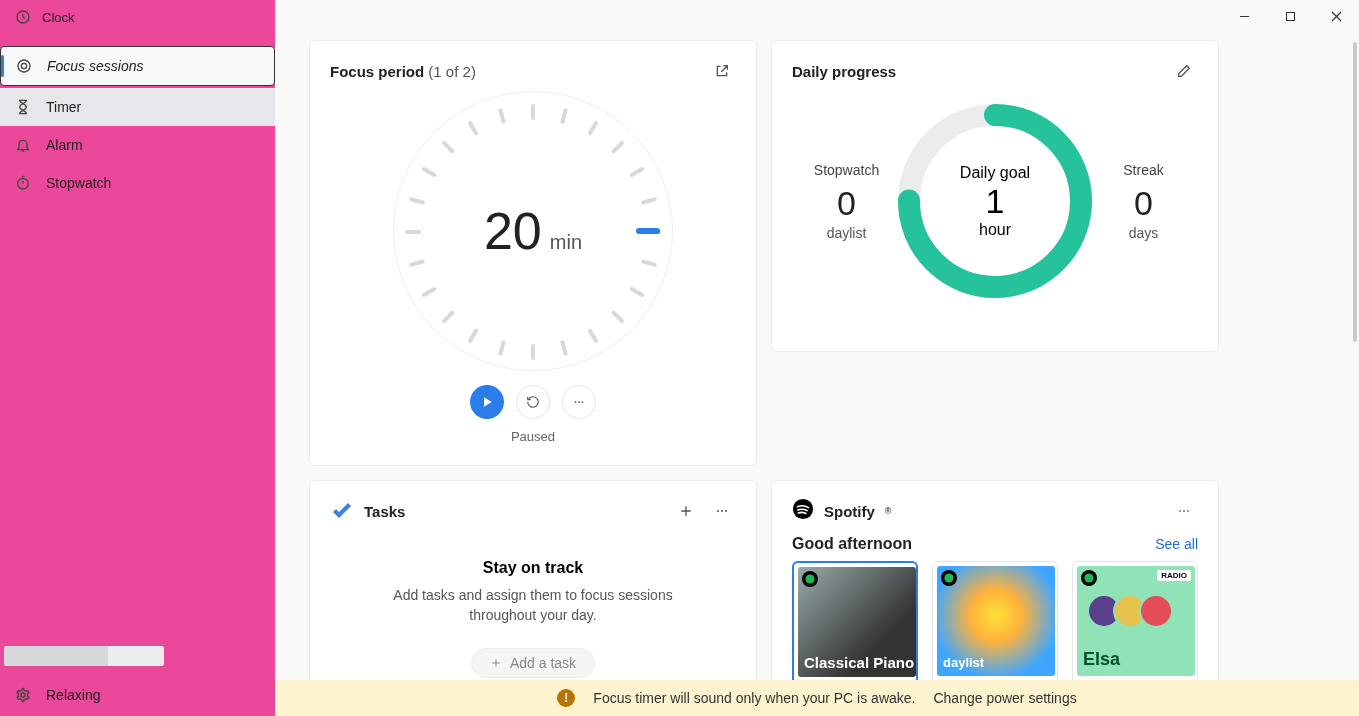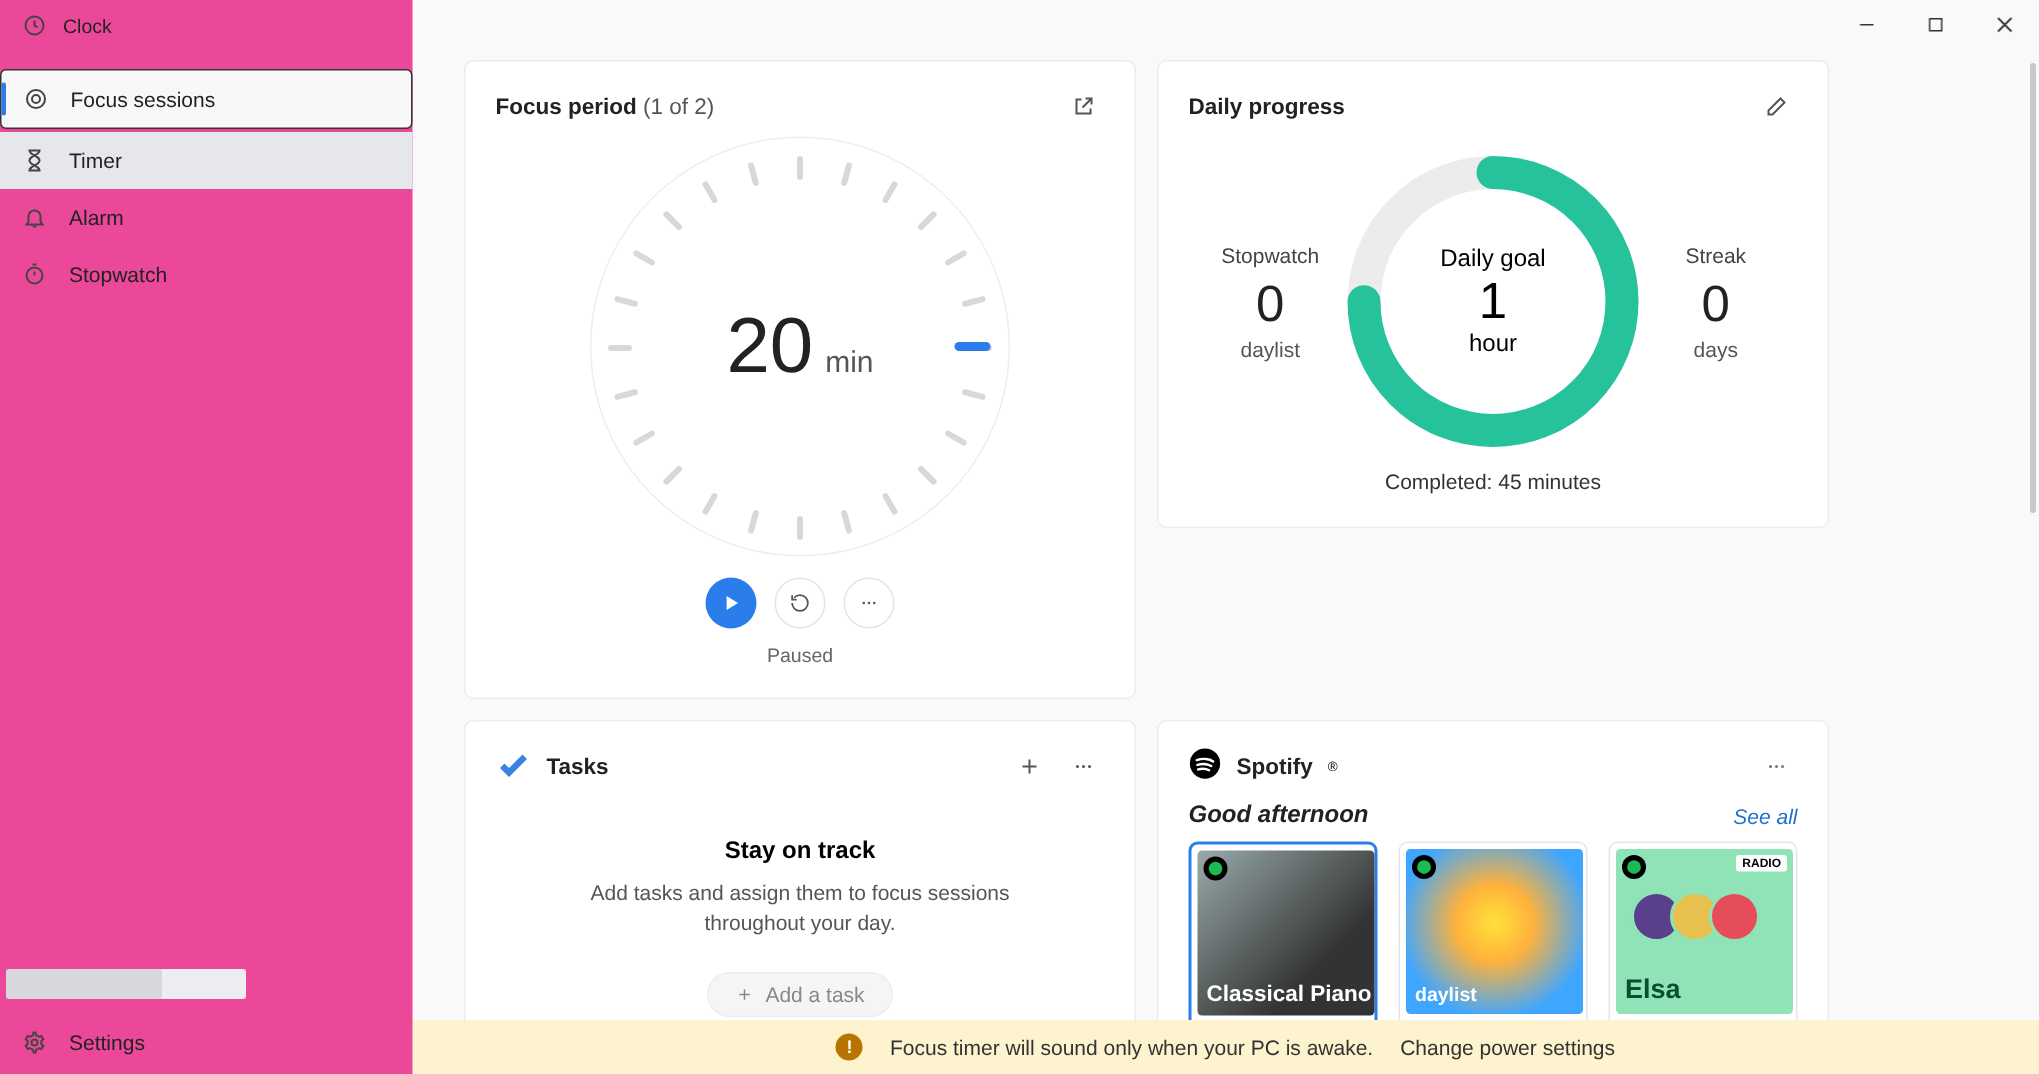--- a/index.html
+++ b/index.html
@@ -5,21 +5,21 @@
 * { margin: 0; padding: 0; box-sizing: border-box; font-family: "Segoe UI", sans-serif; }
 html, body { width: 1359px; height: 716px; overflow: hidden; background: #f3f3f3; }
 
 .app { display: flex; width: 100%; height: 100%; position: relative; }
 
 
 .sidebar { width: 275px; background: #ec4899; display: flex; flex-direction: column; }
 .title-row { display: flex; align-items: center; gap: 10px; padding: 8px 14px; font-size: 13px; color: #222; }
 .nav { margin-top: 10px; }
 .nav-item { display: flex; align-items: center; gap: 14px; padding: 10px 14px; font-size: 14px; color: #222; cursor: pointer; }
-.nav-item.selected { background: #f8f8f8; border: 1px solid #333; border-radius: 4px; margin: 2px 0; position: relative; }
+.nav-item.selected { background: #f8f8f8; border: 1px solid #333; border-radius: 4px; margin: 2px 0; position: relative; font-style: italic; }
 .nav-item.selected::before { content:""; position:absolute; left:0; top:8px; bottom:8px; width:3px; background:#2b7de9; border-radius:2px; }
 .nav-item.hover { background: #e5e7ea; }
 .nav-icon { width: 18px; height: 18px; display: flex; align-items: center; justify-content: center; color: #444; }
 .sidebar-spacer { flex: 1; }
 .skeleton { width: 160px; height: 20px; margin: 0 0 8px 4px; background: linear-gradient(90deg,#d6d8db 65%,#eceef1 65%); border-radius:2px; }
 .settings-row { display: flex; align-items: center; gap: 14px; padding: 12px 14px; font-size: 14px; color: #222; }
 
 
 .win-controls { position: absolute; top: 0; right: 0; display: flex; }
 .win-btn { width: 46px; height: 32px; display: flex; align-items: center; justify-content: center; color: #333; }
@@ -65,21 +65,21 @@
 .tasks-icon { width:24px; height:24px; }
 .tasks-actions { margin-left:auto; display:flex; gap:8px; }
 .tasks-body { text-align:center; padding:34px 30px 6px; }
 .tasks-h { font-size:16px; font-weight:600; margin-bottom:8px; }
 .tasks-p { font-size:14px; color:#555; line-height:1.45; }
 .add-task { margin-top:22px; background:#f5f5f5; border:1px solid #eee; border-radius:18px; padding:6px 18px; display:inline-flex; align-items:center; gap:8px; color:#888; font-size:14px; }
 
 
 .spot-head { display:flex; align-items:center; gap:10px; }
 .spot-dots { margin-left:auto; color:#777; }
-.spot-sec { display:flex; justify-content:space-between; align-items:center; margin-top:10px;font-style:italic; }
+.spot-sec { display:flex; justify-content:space-between; align-items:center; margin-top:10px; }
 .spot-sec .h { font-size:16px; font-weight:600; color:#222; }
 .see-all { color:#1f6fd1; font-size:14px; }
 .sp-row { display:flex; gap:14px; margin-top:8px; }
 .sp-card { width:126px; border:1px solid #e6e6e6; border-radius:6px; padding:4px; }
 .sp-card.active { border:2px solid #2b7de9; }
 .sp-art { width:118px; height:110px; border-radius:3px; position:relative; overflow:hidden; }
 .sp-t { font-size:13px; font-weight:600; margin:6px 2px 2px; color:#222; }
 .sp-d { font-size:12px; color:#666; margin:0 2px 4px; line-height:1.3; max-height:32px; overflow:hidden; }
 .art-badge { position:absolute; top:4px; left:4px; width:16px; height:16px; border-radius:50%; background:#000; display:flex; align-items:center; justify-content:center; }
 .art-radio { position:absolute; top:4px; right:4px; background:#fff; color:#000; font-size:8px; font-weight:700; padding:1px 4px; border-radius:2px; }
@@ -147,21 +147,21 @@
 
     <div class="sidebar-spacer"></div>
     <div class="skeleton"></div>
     <div class="settings-row">
       <span class="nav-icon">
         <svg width="16" height="16" viewBox="0 0 24 24" fill="none" stroke="currentColor" stroke-width="2">
             <circle cx="12" cy="12" r="3"></circle>
             <path d="M19 12a7 7 0 00-.2-1.7l2-1.5-2-3.4-2.3 1a7 7 0 00-3-1.7L13 2h-2l-.5 2.7a7 7 0 00-3 1.7l-2.3-1-2 3.4 2 1.5A7 7 0 005 12c0 .6.1 1.1.2 1.7l-2 1.5 2 3.4 2.3-1a7 7 0 003 1.7L11 22h2l.5-2.7a7 7 0 003-1.7l2.3 1 2-3.4-2-1.5c.1-.6.2-1.1.2-1.7z"></path>
           </svg>
       </span>
-      <span>Settings</span>
+      <span>Relaxing</span>
     </div>
   </div>
 
   <div class="content">
     <div class="grid">
 
       <div class="card" style="height:426px;">
         <div class="card-header">
           <div class="card-title">
             <span>Focus period</span>
@@ -255,21 +255,20 @@
               <div class="val" style="font-size:34px;">1</div>
               <div class="unit">hour</div>
             </div>
           </div>
           <div class="stat">
             <div class="lbl">Streak</div>
             <div class="val">0</div>
             <div class="unit">days</div>
           </div>
         </div>
-        <div class="completed">Completed: 45 minutes</div>
       </div>
 
       <div class="card" style="height:232px;">
         <div class="tasks-head">
           <span class="tasks-icon">
             <svg width="24" height="24" viewBox="0 0 24 24">
                 <path fill="#3b82e6" d="M3 13l6 6L21 7l-3-3-9 9-3-3z"></path>
               </svg>
           </span>
           <span class="card-title">Tasks</span>

